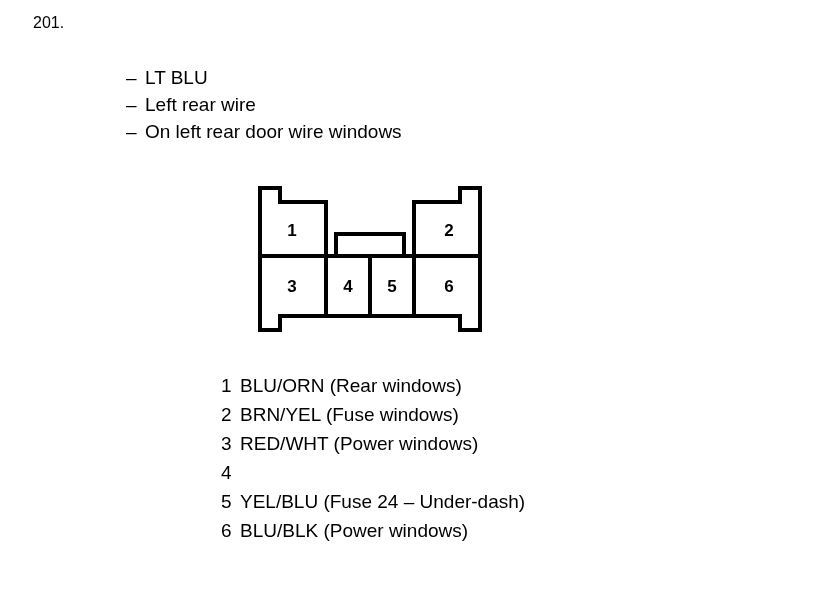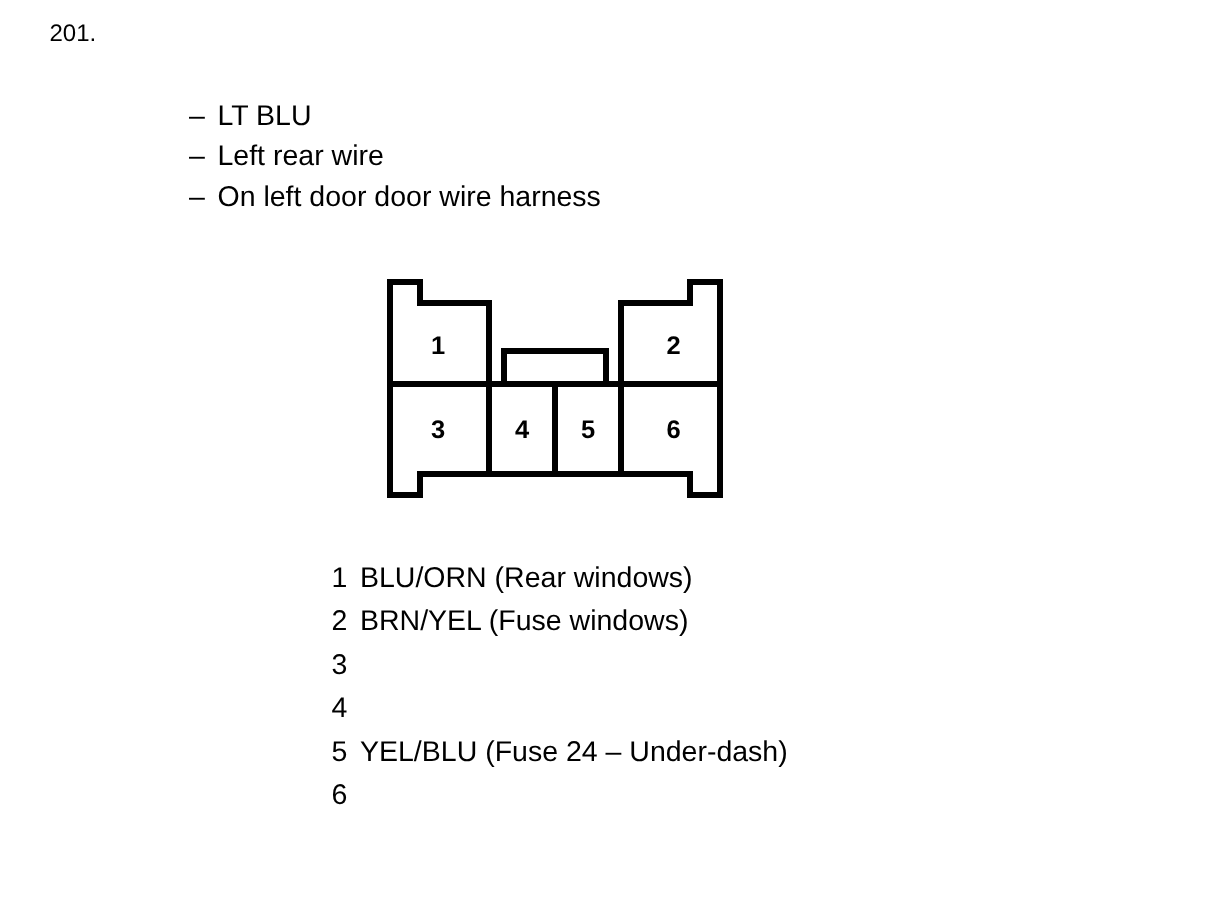--- a/index.html
+++ b/index.html
@@ -98,21 +98,21 @@
   <li>
     <span class="attr-dash">–</span>
     <span>LT BLU</span>
   </li>
   <li>
     <span class="attr-dash">–</span>
     <span>Left rear wire</span>
   </li>
   <li>
     <span class="attr-dash">–</span>
-    <span>On left door door wire harness</span>
+    <span>On left rear door wire windows</span>
   </li>
 </ul>
 
 <div id="connector-diagram">
   <svg width="240" height="162" viewBox="0 0 240 162" xmlns="http://www.w3.org/2000/svg">
 
     <g fill="none" stroke="#000000" stroke-width="4" stroke-linejoin="miter" stroke-linecap="square">
       <path d="M 10 10
                L 30 10
                L 30 24
@@ -154,24 +154,26 @@
   <li>
     <span class="legend-pin">1</span>
     <span>BLU/ORN (Rear windows)</span>
   </li>
   <li>
     <span class="legend-pin">2</span>
     <span>BRN/YEL (Fuse windows)</span>
   </li>
   <li>
     <span class="legend-pin">3</span>
+    <span>RED/WHT (Power windows)</span>
   </li>
   <li>
     <span class="legend-pin">4</span>
   </li>
   <li>
     <span class="legend-pin">5</span>
     <span>YEL/BLU (Fuse 24 – Under-dash)</span>
   </li>
   <li>
     <span class="legend-pin">6</span>
+    <span>BLU/BLK (Power windows)</span>
   </li>
 </ul>
 
 </body></html>

